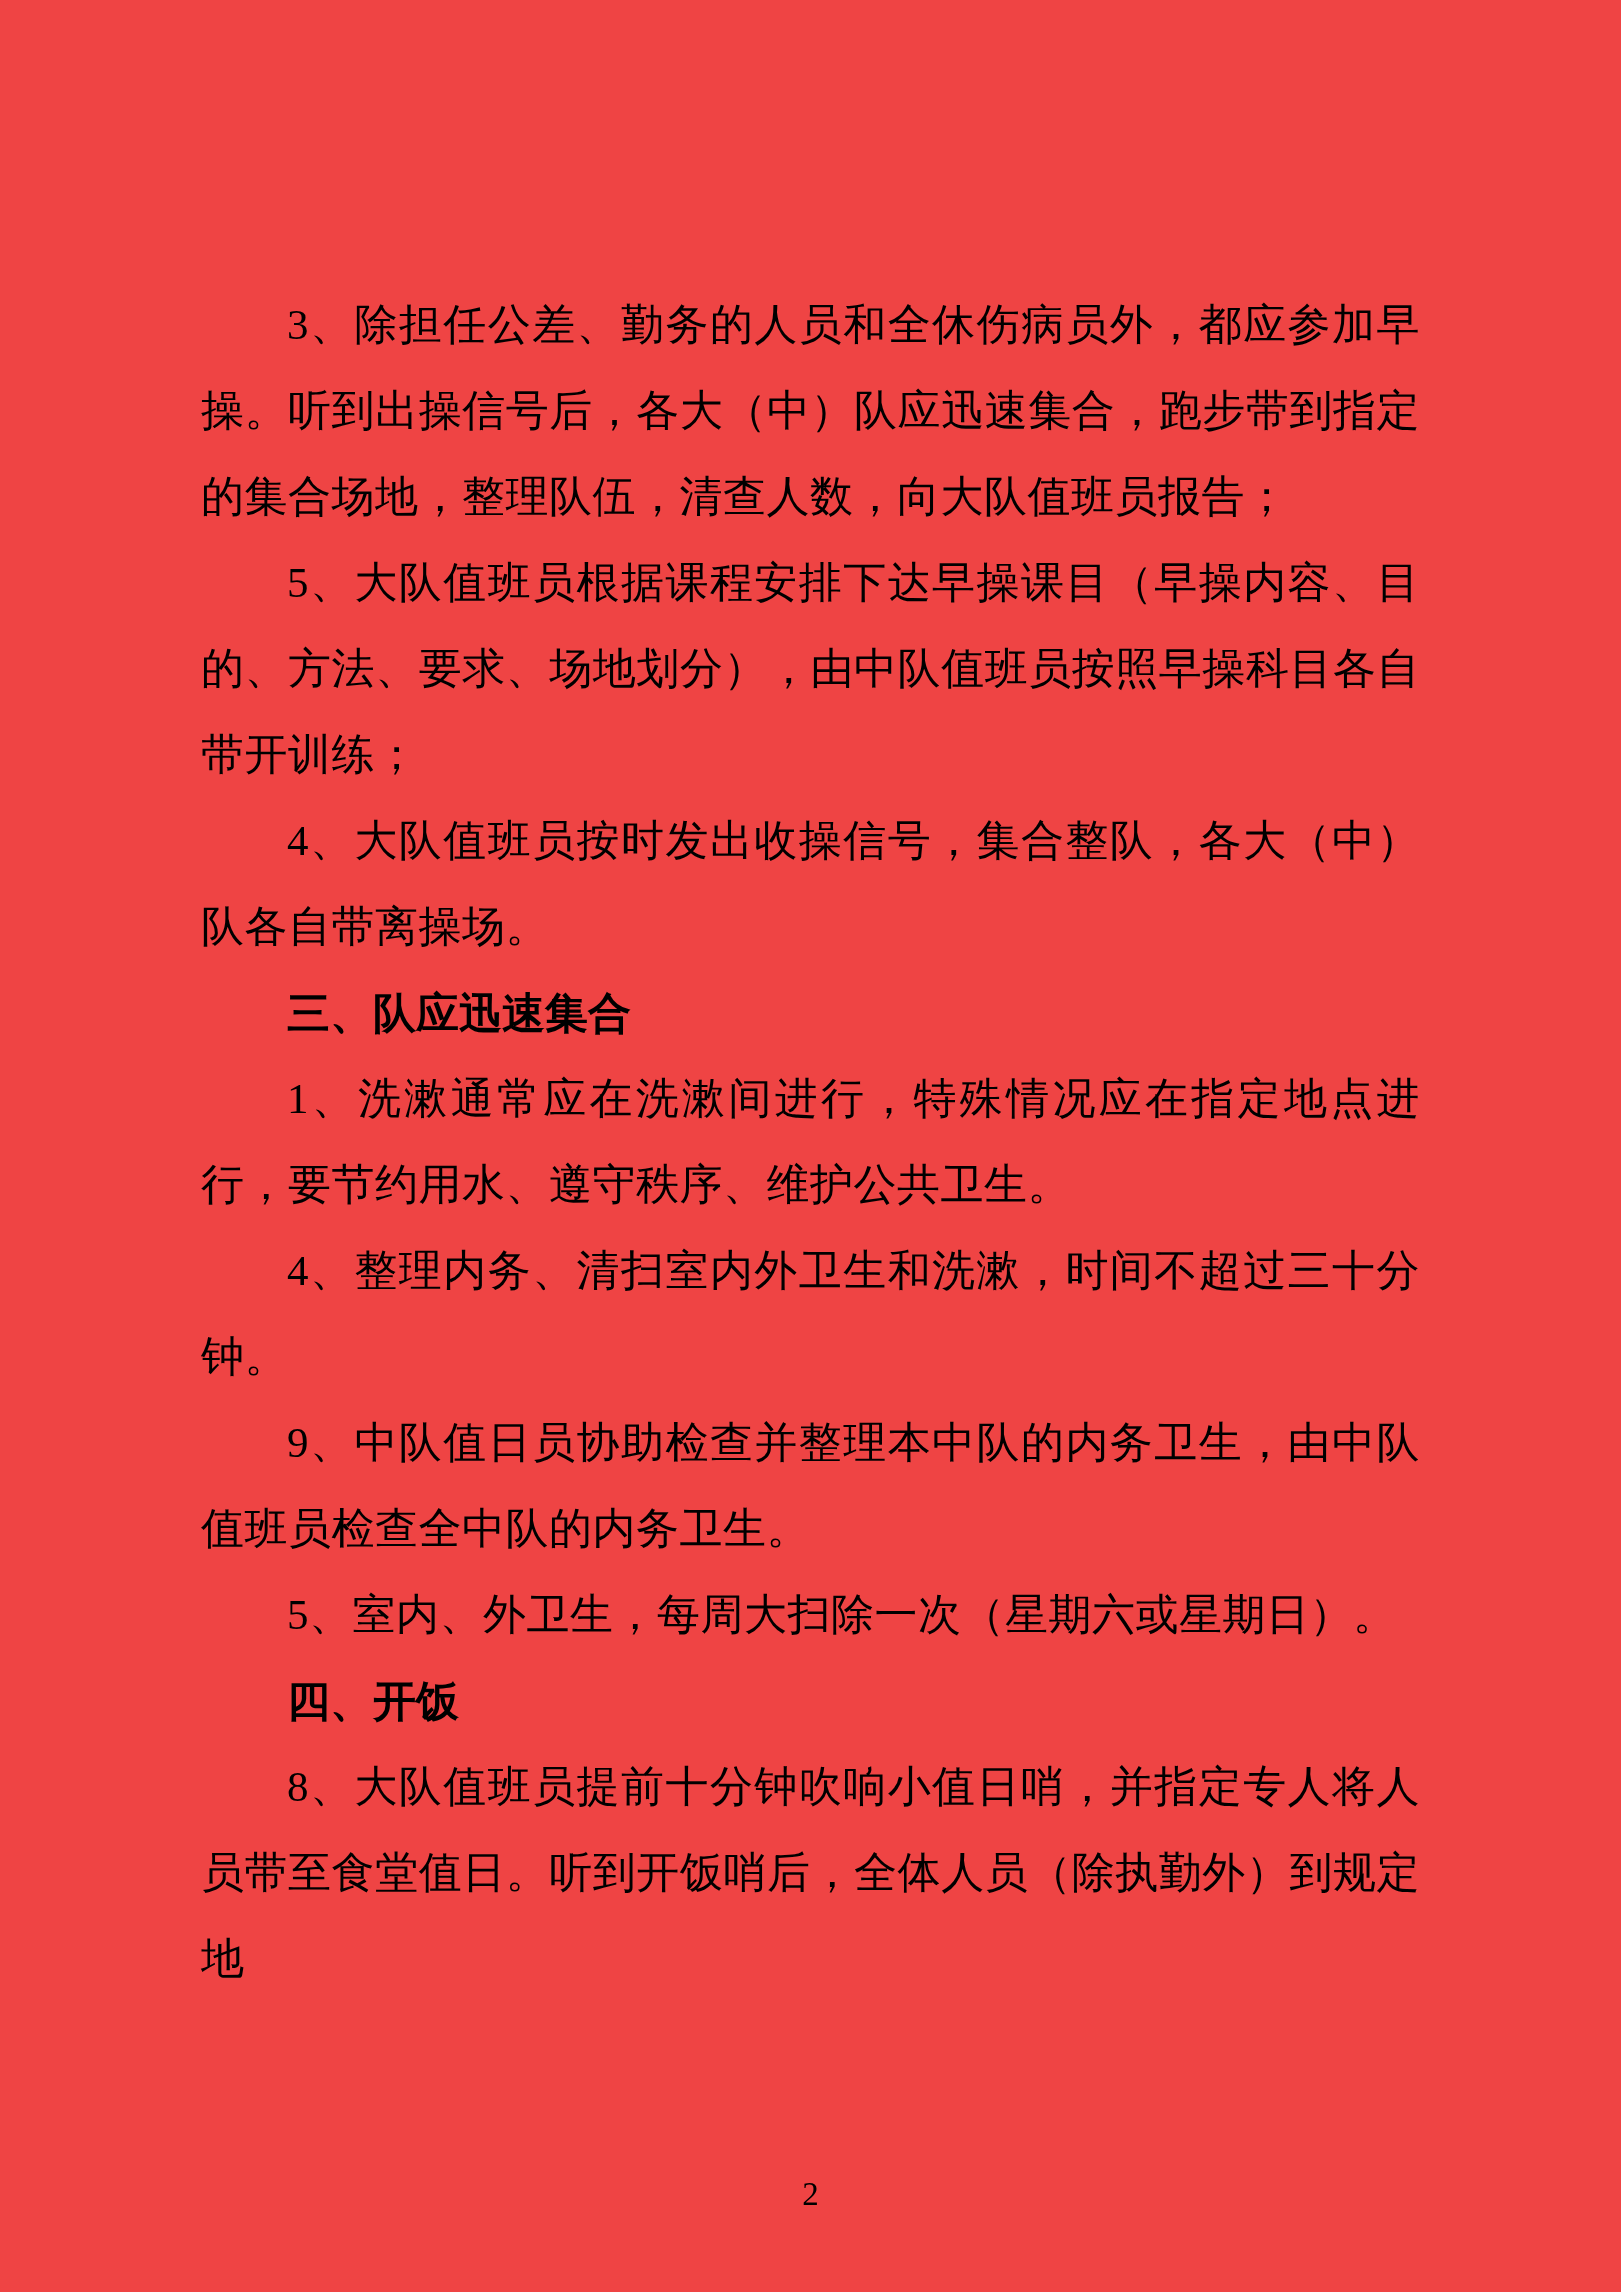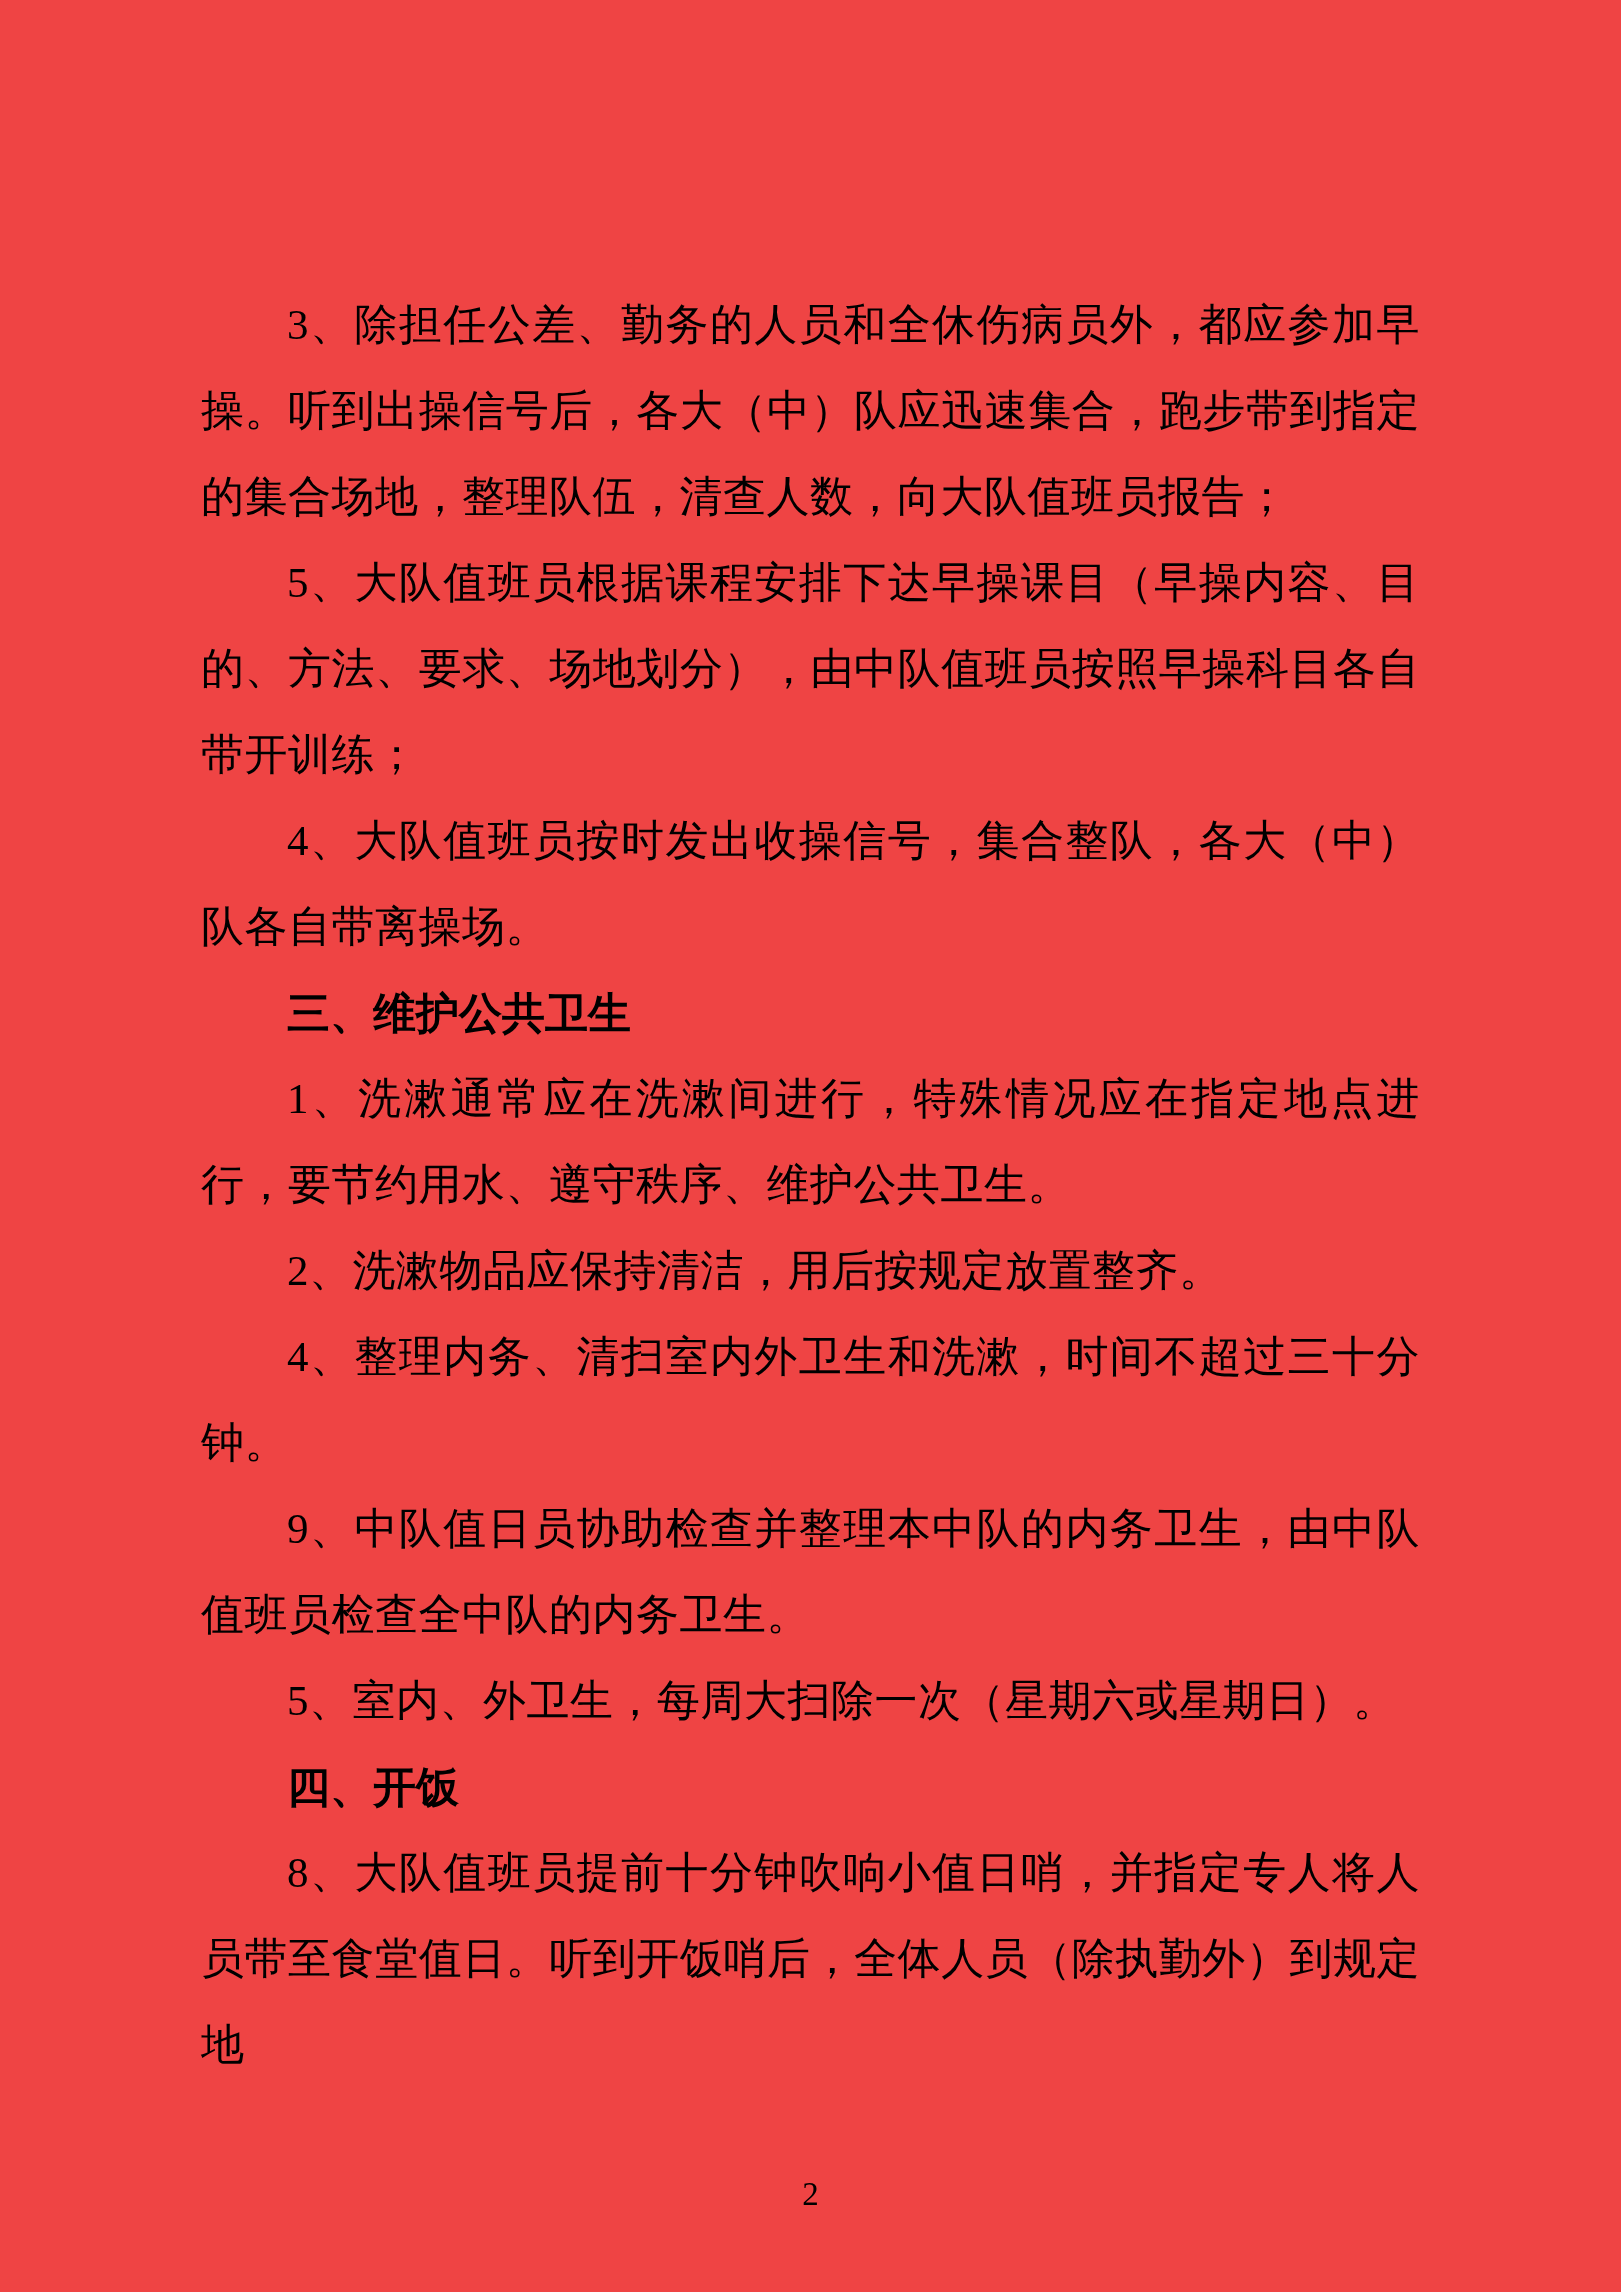--- a/index.html
+++ b/index.html
@@ -50,24 +50,23 @@
 </style>
 </head>
 <body>
 
 <div class="page">
 
   <p class="para">3、除担任公差、勤务的人员和全休伤病员外，都应参加早操。听到出操信号后，各大（中）队应迅速集合，跑步带到指定的集合场地，整理队伍，清查人数，向大队值班员报告；</p>
   <p class="para">5、大队值班员根据课程安排下达早操课目（早操内容、目的、方法、要求、场地划分），由中队值班员按照早操科目各自带开训练；</p>
   <p class="para">4、大队值班员按时发出收操信号，集合整队，各大（中）队各自带离操场。</p>
 
-  <p class="heading">三、维护公共卫生</p>
+  <p class="heading">三、队应迅速集合</p>
 
   <p class="para">1、洗漱通常应在洗漱间进行，特殊情况应在指定地点进行，要节约用水、遵守秩序、维护公共卫生。</p>
-  <p class="para">2、洗漱物品应保持清洁，用后按规定放置整齐。</p>
   <p class="para">4、整理内务、清扫室内外卫生和洗漱，时间不超过三十分钟。</p>
   <p class="para">9、中队值日员协助检查并整理本中队的内务卫生，由中队值班员检查全中队的内务卫生。</p>
   <p class="para">5、室内、外卫生，每周大扫除一次（星期六或星期日）。</p>
 
   <p class="heading">四、开饭</p>
 
   <p class="para">8、大队值班员提前十分钟吹响小值日哨，并指定专人将人员带至食堂值日。听到开饭哨后，全体人员（除执勤外）到规定地</p>
 
   <div class="page-number">2</div>
 

